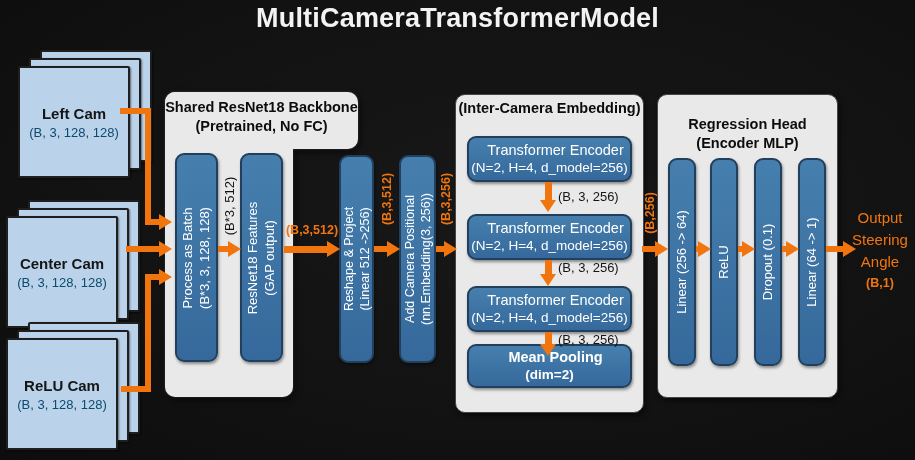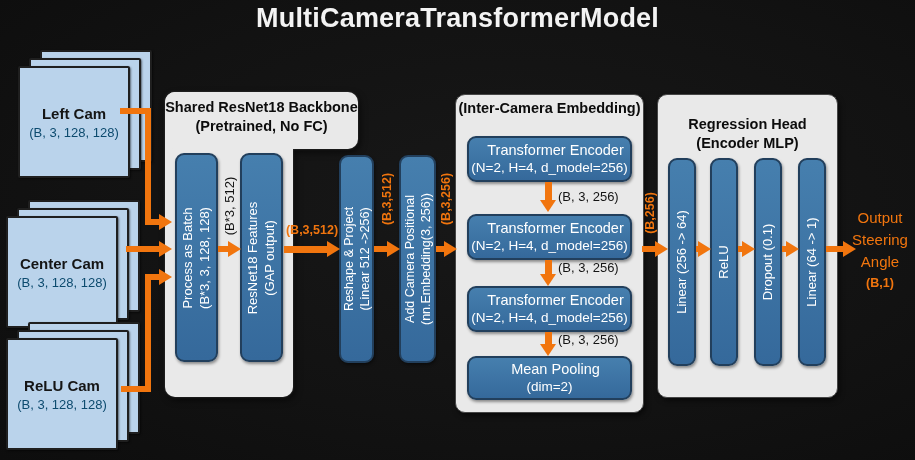--- a/index.html
+++ b/index.html
@@ -172,21 +172,21 @@
   <div class="abs lab-dark" style="left:558px;top:261px;">(B, 3, 256)</div>
 
   <div class="abs hbox" style="top:286px;height:46px;">
     <div class="l1">Transformer Encoder</div>
     <div class="l2">(N=2, H=4, d_model=256)</div>
   </div>
   <div class="abs seg" style="left:545px;top:332px;width:7px;height:14px;"></div>
   <div class="abs head-d" style="left:540px;top:344px;"></div>
   <div class="abs lab-dark" style="left:558px;top:333px;">(B, 3, 256)</div>
 
-  <div class="abs hbox" style="top:356px;height:44px;">
+  <div class="abs hbox" style="top:344px;height:44px;font-weight:bold;">
     <div class="l1">Mean Pooling</div>
     <div class="l2">(dim=2)</div>
   </div>
 
   <div class="abs lab-orange anchor-rot" style="left:650px;top:213px;">(B,256)</div>
   <div class="abs seg" style="left:642px;top:246px;width:15px;height:6px;"></div>
   <div class="abs head-r" style="left:655px;top:241px;"></div>
 
   <div class="abs panel" style="left:657px;top:94px;width:181px;height:304px;"></div>
   <div class="abs panel-title" style="left:657px;top:115px;width:181px;">

